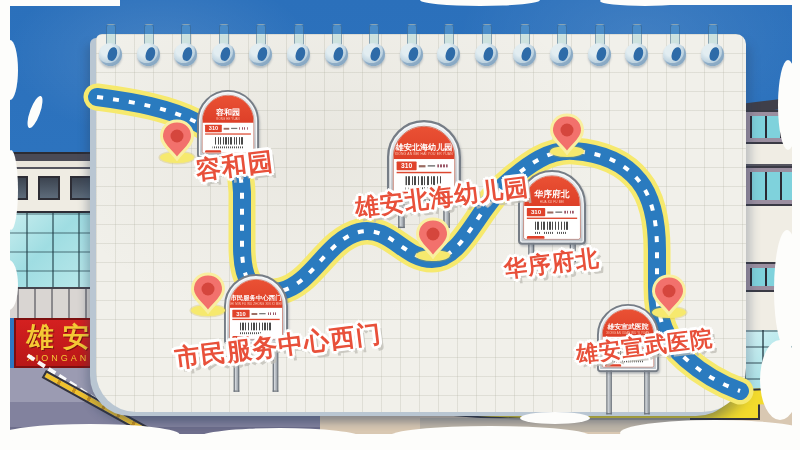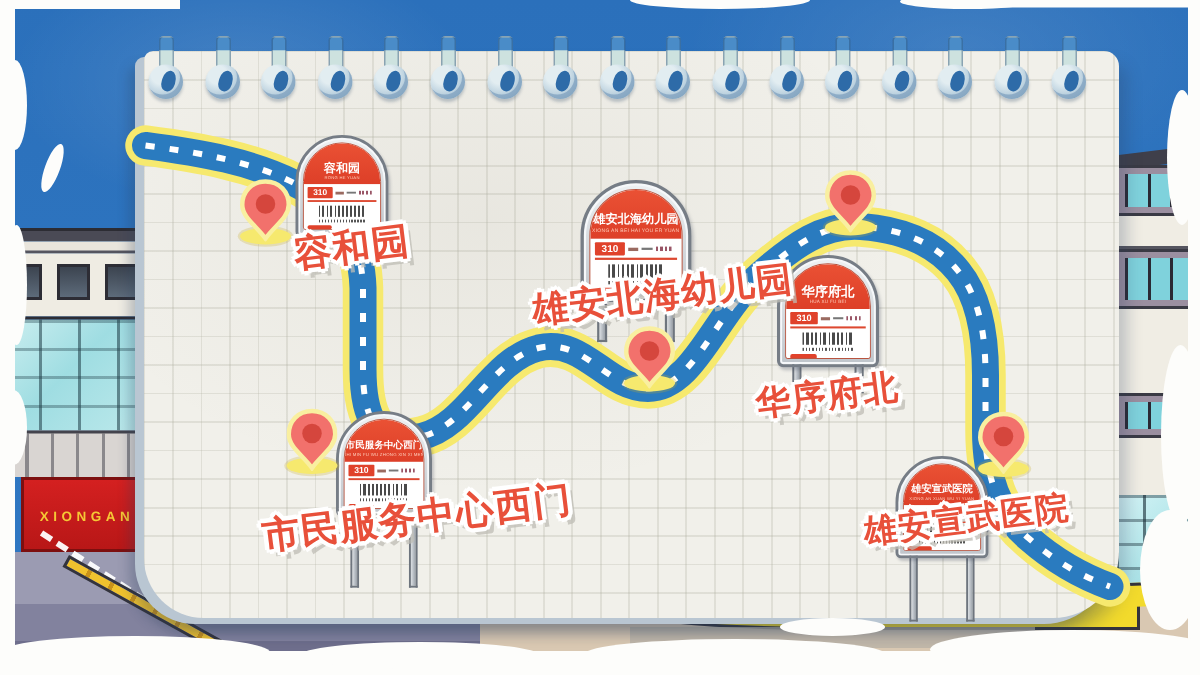--- a/index.html
+++ b/index.html
@@ -21,21 +21,21 @@
   .lb-glass{left:0;top:211px;width:104px;height:76px;background:
     repeating-linear-gradient(90deg,rgba(30,60,70,.55) 0 2px,transparent 2px 26px),
     repeating-linear-gradient(180deg,rgba(30,60,70,.35) 0 2px,transparent 2px 19px),
     linear-gradient(135deg,#cdeff0 0%,#9fdde2 45%,#bfeaec 100%);border-top:2px solid #2d2d35;}
   .lb-panel{left:0;top:287px;width:104px;height:31px;background:#d9d5d2;
     background-image:repeating-linear-gradient(90deg,rgba(60,60,70,.5) 0 2px,transparent 2px 17px);border-top:2px solid #44444d;}
   .xa-sign{left:14px;top:318px;width:88px;height:50px;background:linear-gradient(180deg,#d42020,#b81717);
     border:2px solid #7d0f0f;display:flex;flex-direction:column;align-items:center;justify-content:center;gap:0;}
   .xa-cn{color:#f5c835;font-weight:900;font-size:27px;letter-spacing:9px;text-indent:9px;line-height:1;
     font-family:"Liberation Serif","DejaVu Serif",serif;text-shadow:1px 1px 0 #7d0f0f;}
-  .xa-en{color:#f5c835;font-weight:bold;font-size:9px;letter-spacing:3px;margin-top:2px;}
+  .xa-en{color:#f5c835;font-weight:normal;font-size:9px;letter-spacing:3px;margin-top:2px;}
   .lb-road{left:0;top:368px;width:335px;height:82px;background:linear-gradient(180deg,#9b9bb2 0 42%,#82829e 42% 72%,#6e6e8c 72%);}
   .lane{position:absolute;height:0;border-top:4px dashed #fff;opacity:.95;}
   .rail{position:absolute;left:46px;top:2px;width:168px;height:9px;background:
     repeating-linear-gradient(90deg,#f0c22e 0 14px,#c9921a 14px 17px);border:2px solid #33333c;
     transform:rotate(29deg);transform-origin:left top;}
 
   
   .rb{left:744px;width:56px;}
   .rb-roof{top:100px;height:10px;background:#3f3f4a;transform:rotate(-7deg);width:70px;left:738px;}
   .rb-band1{top:110px;height:34px;background:#9b8fa0;border:2px solid #3a3a44;}
@@ -139,20 +139,21 @@
   <div>
     <div class="scene lb-roof1"></div>
     <div class="scene lb-roof2"></div>
     <div class="scene lb-face"></div>
     <div class="scene lb-win" style="left:6px"></div>
     <div class="scene lb-win" style="left:38px"></div>
     <div class="scene lb-win" style="left:70px"></div>
     <div class="scene lb-glass"></div>
     <div class="scene lb-panel"></div>
     <div class="scene xa-sign">
+      <div class="xa-cn">雄安</div>
       <div class="xa-en">XIONGAN</div>
     </div>
     <div class="scene lb-road">
       <div class="lane" style="left:18px;top:18px;width:120px;transform:rotate(33deg)"></div>
       <div class="lane" style="left:120px;top:10px;width:150px;transform:rotate(20deg)"></div>
       <div class="lane" style="left:215px;top:6px;width:120px;transform:rotate(12deg)"></div>
       <div class="rail"></div>
     </div>
   </div>
 

